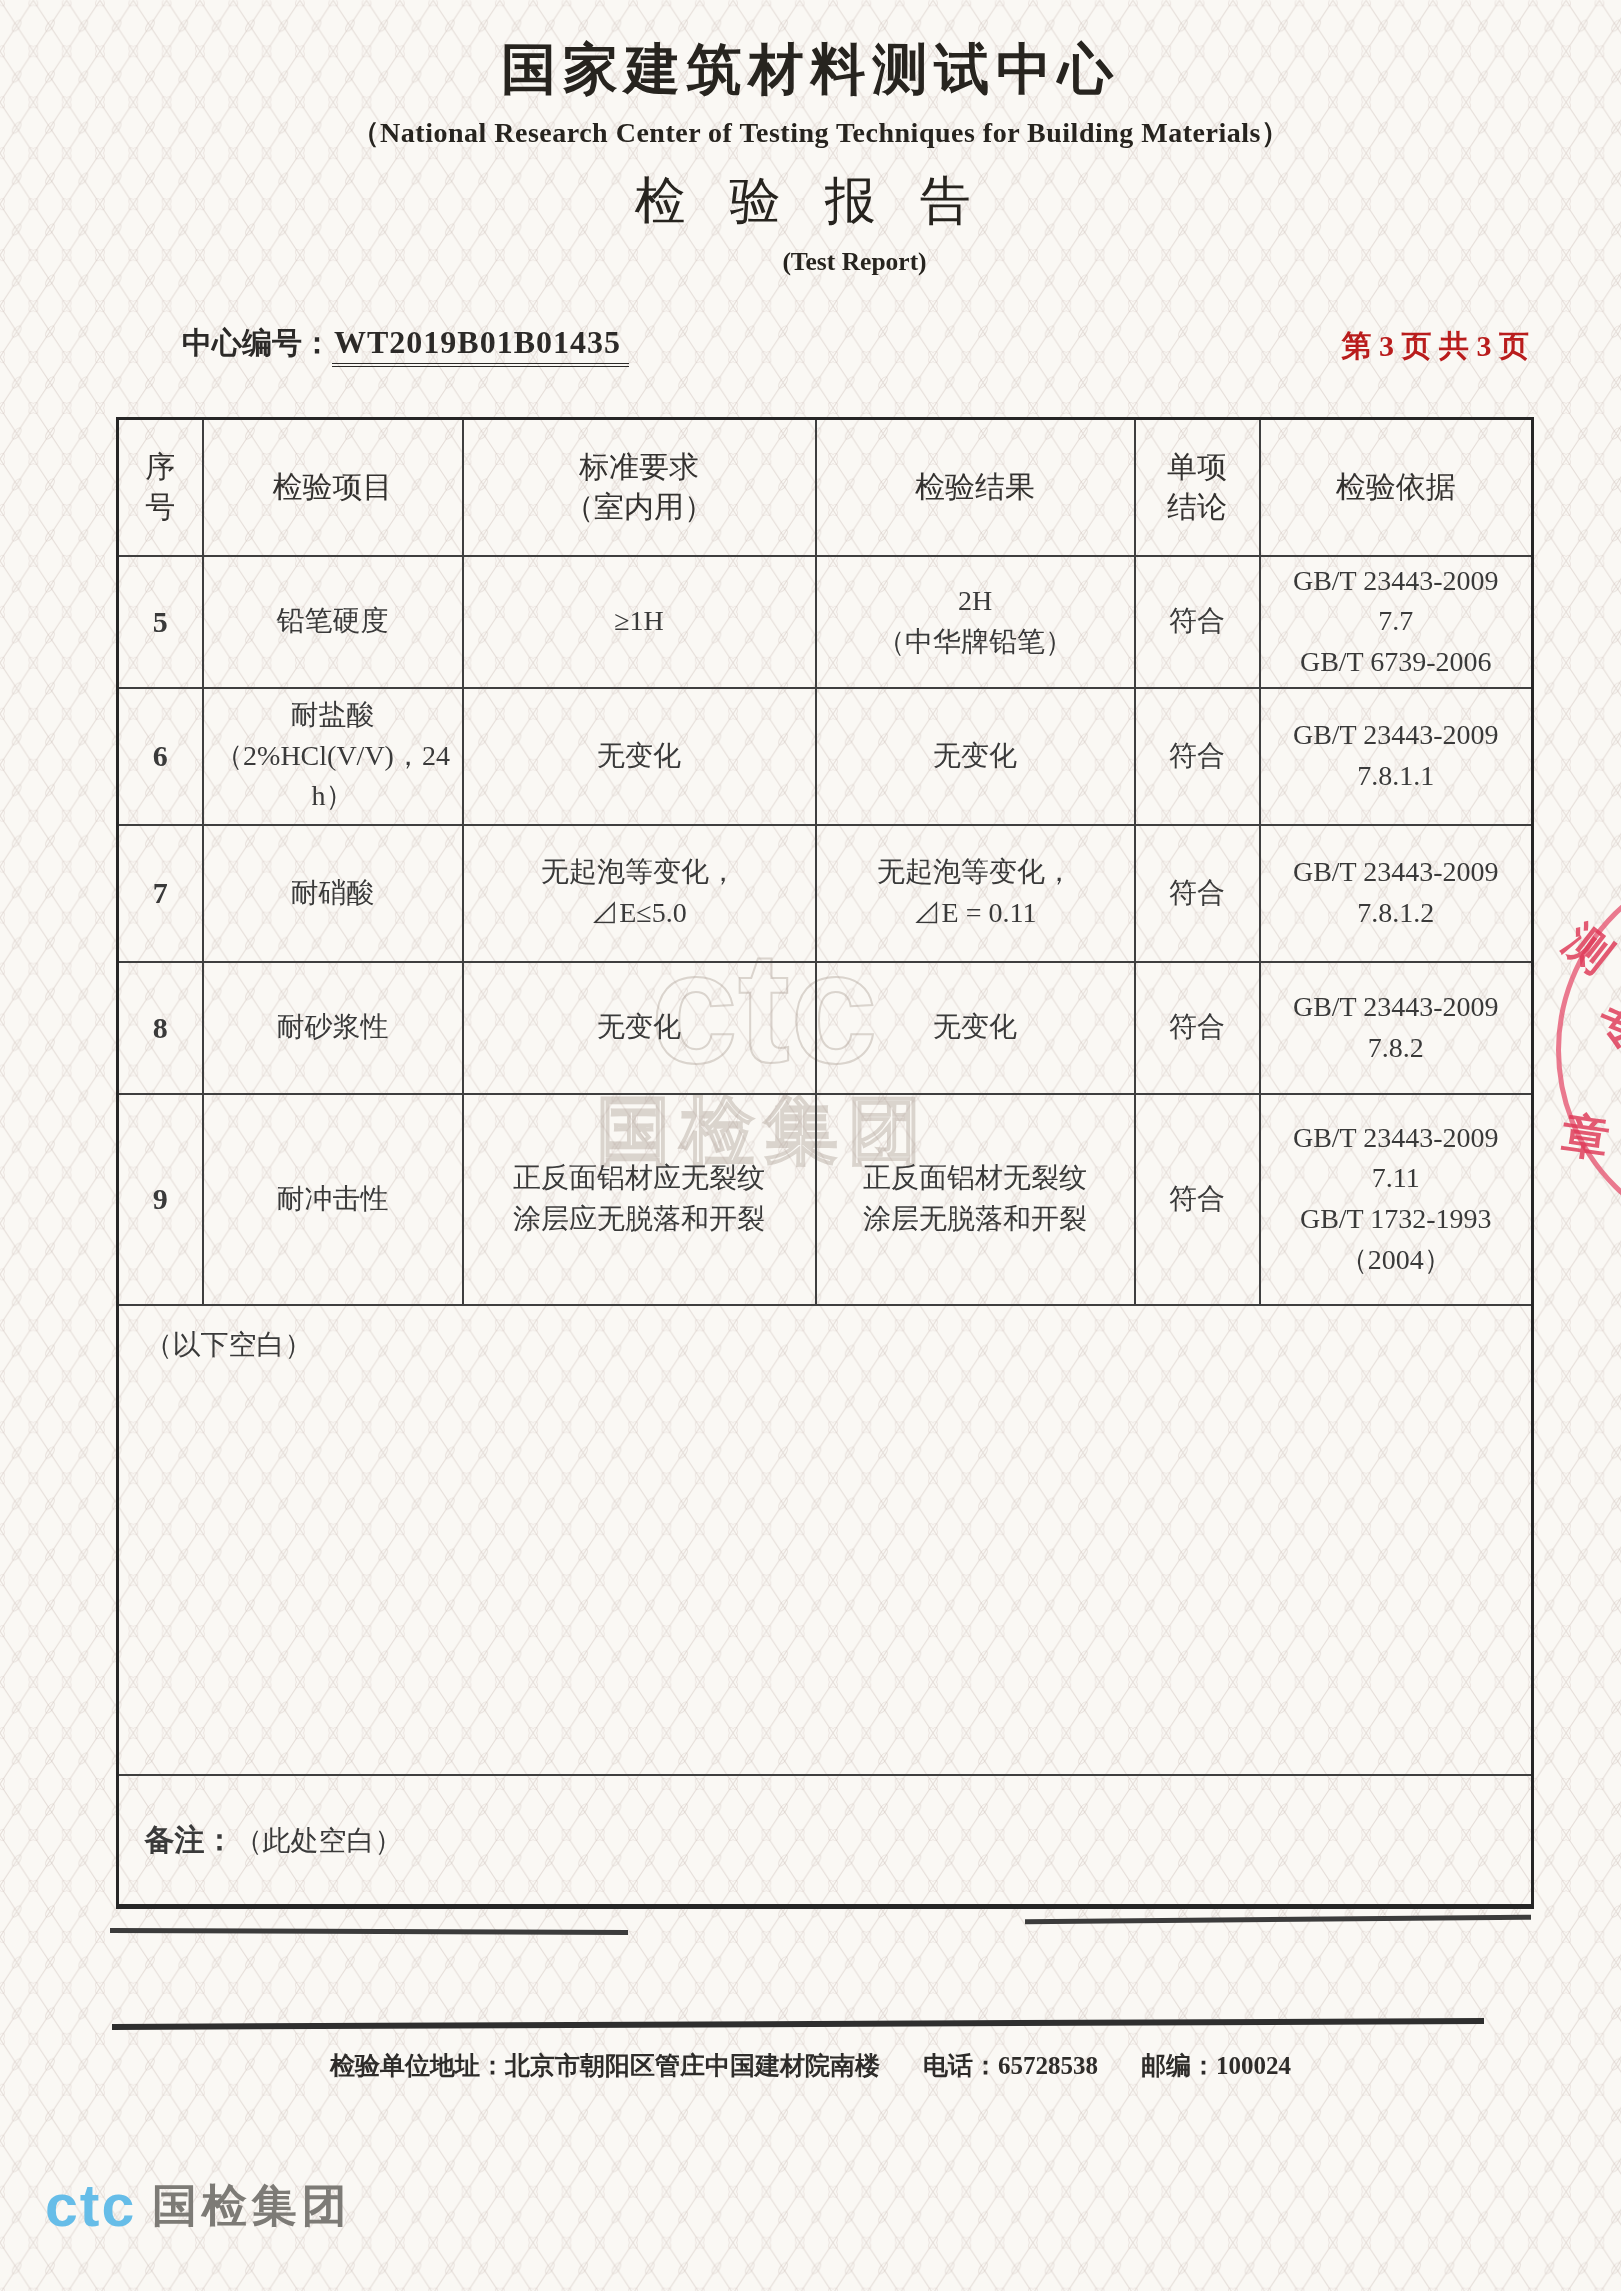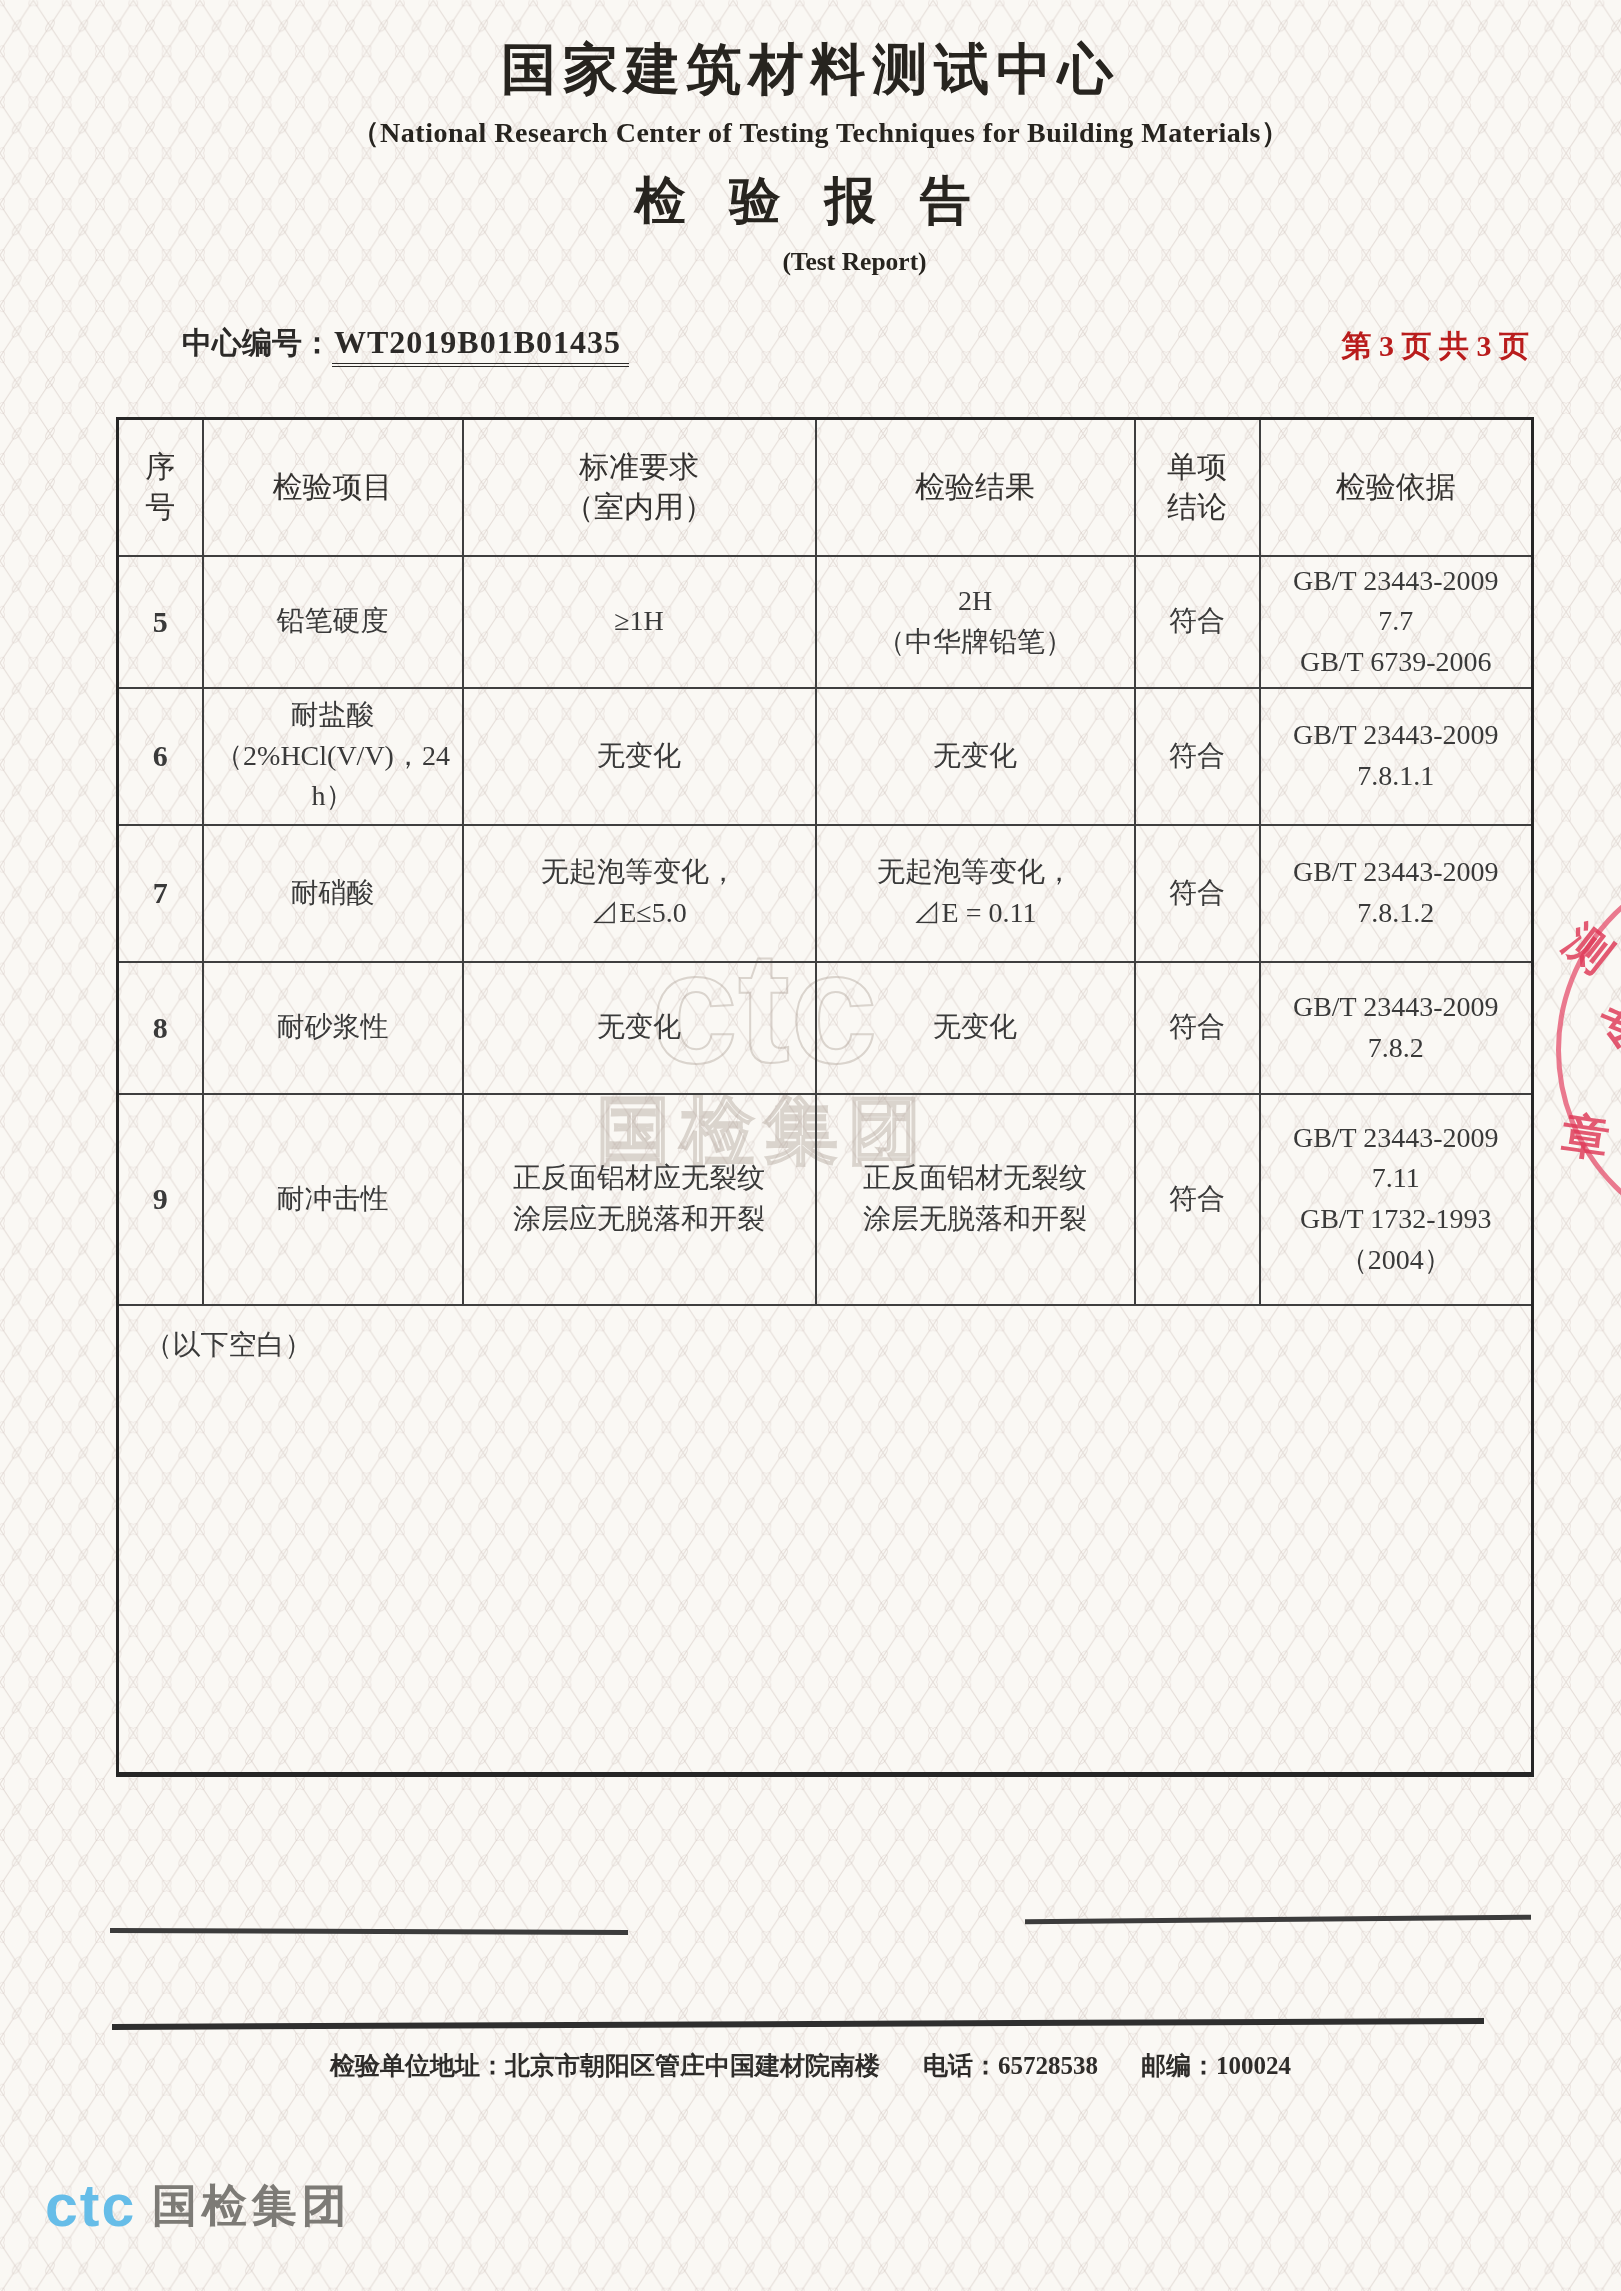--- a/index.html
+++ b/index.html
@@ -3,21 +3,21 @@
 <meta charset="utf-8">
 <style>
   html,body{margin:0;padding:0;}
   body{font-family:"Liberation Serif","DejaVu Serif",serif;}
   .page{position:relative;width:1621px;height:2292px;background:#faf8f4;overflow:hidden;color:#3a3a3a;}
   .bg-svg{position:absolute;left:0;top:0;z-index:0;}
 
   .abs-center{position:absolute;left:0;width:100%;text-align:center;color:#27241f;}
   .org-cn{top:33px;font-size:55px;font-weight:bold;letter-spacing:6.9px;}
   .org-en{top:114px;font-size:28px;font-weight:bold;letter-spacing:0.5px;margin-left:10px;}
-  .title-cn{top:167px;font-size:51px;font-weight:bold;letter-spacing:15.7px;}
+  .title-cn{top:167px;font-size:51px;font-weight:normal;letter-spacing:15.7px;}
   .title-en{top:247px;font-size:25.5px;font-weight:bold;padding-left:44px;}
 
   .report-no{position:absolute;left:182px;top:323px;font-size:30px;font-weight:bold;color:#2c2a28;z-index:2;}
   .report-no-value{font-size:32px;letter-spacing:1px;border-bottom:4.9px double #2c2a28;padding:0 7.8px 2px 2px;display:inline-block;}
   .page-info{position:absolute;right:92px;top:326px;font-size:30px;font-weight:bold;color:#b91c1c;z-index:2;}
 
   table.report-table{position:absolute;left:116px;top:417px;width:1415px;z-index:2;
     border-collapse:collapse;table-layout:fixed;font-size:28px;color:#3a3a3a;
     border:3.9px solid #262626;border-bottom-width:5.9px;}
   .report-table th,.report-table td{border:2px solid #3f3f3f;text-align:center;vertical-align:middle;
@@ -151,20 +151,25 @@
           <td class="c-req">正反面铝材应无裂纹<br>涂层应无脱落和开裂</td>
           <td class="c-res">正反面铝材无裂纹<br>涂层无脱落和开裂</td>
           <td class="c-concl">符合</td>
           <td class="c-basis">GB/T 23443-2009<br>7.11<br>GB/T 1732-1993<br>（2004）</td>
         </tr>
         <tr class="blank-row">
         <td colspan="6">
           <span>（以下空白）</span>
         </td>
       </tr>
+      <tr class="remark-row">
+        <td colspan="6">
+          <span class="remark-label">备注：</span><span>（此处空白）</span>
+        </td>
+      </tr>
     </tbody>
   </table>
 
   <div class="rule end-line-left"></div>
   <div class="rule end-line-right"></div>
   <div class="rule divider"></div>
 
   <div class="abs-center footer-line">
     <span>检验单位地址：</span><span>北京市朝阳区管庄中国建材院南楼</span><span class="gap"></span><span>电话：</span><span>65728538</span><span class="gap"></span><span>邮编：</span><span>100024</span>
   </div>

